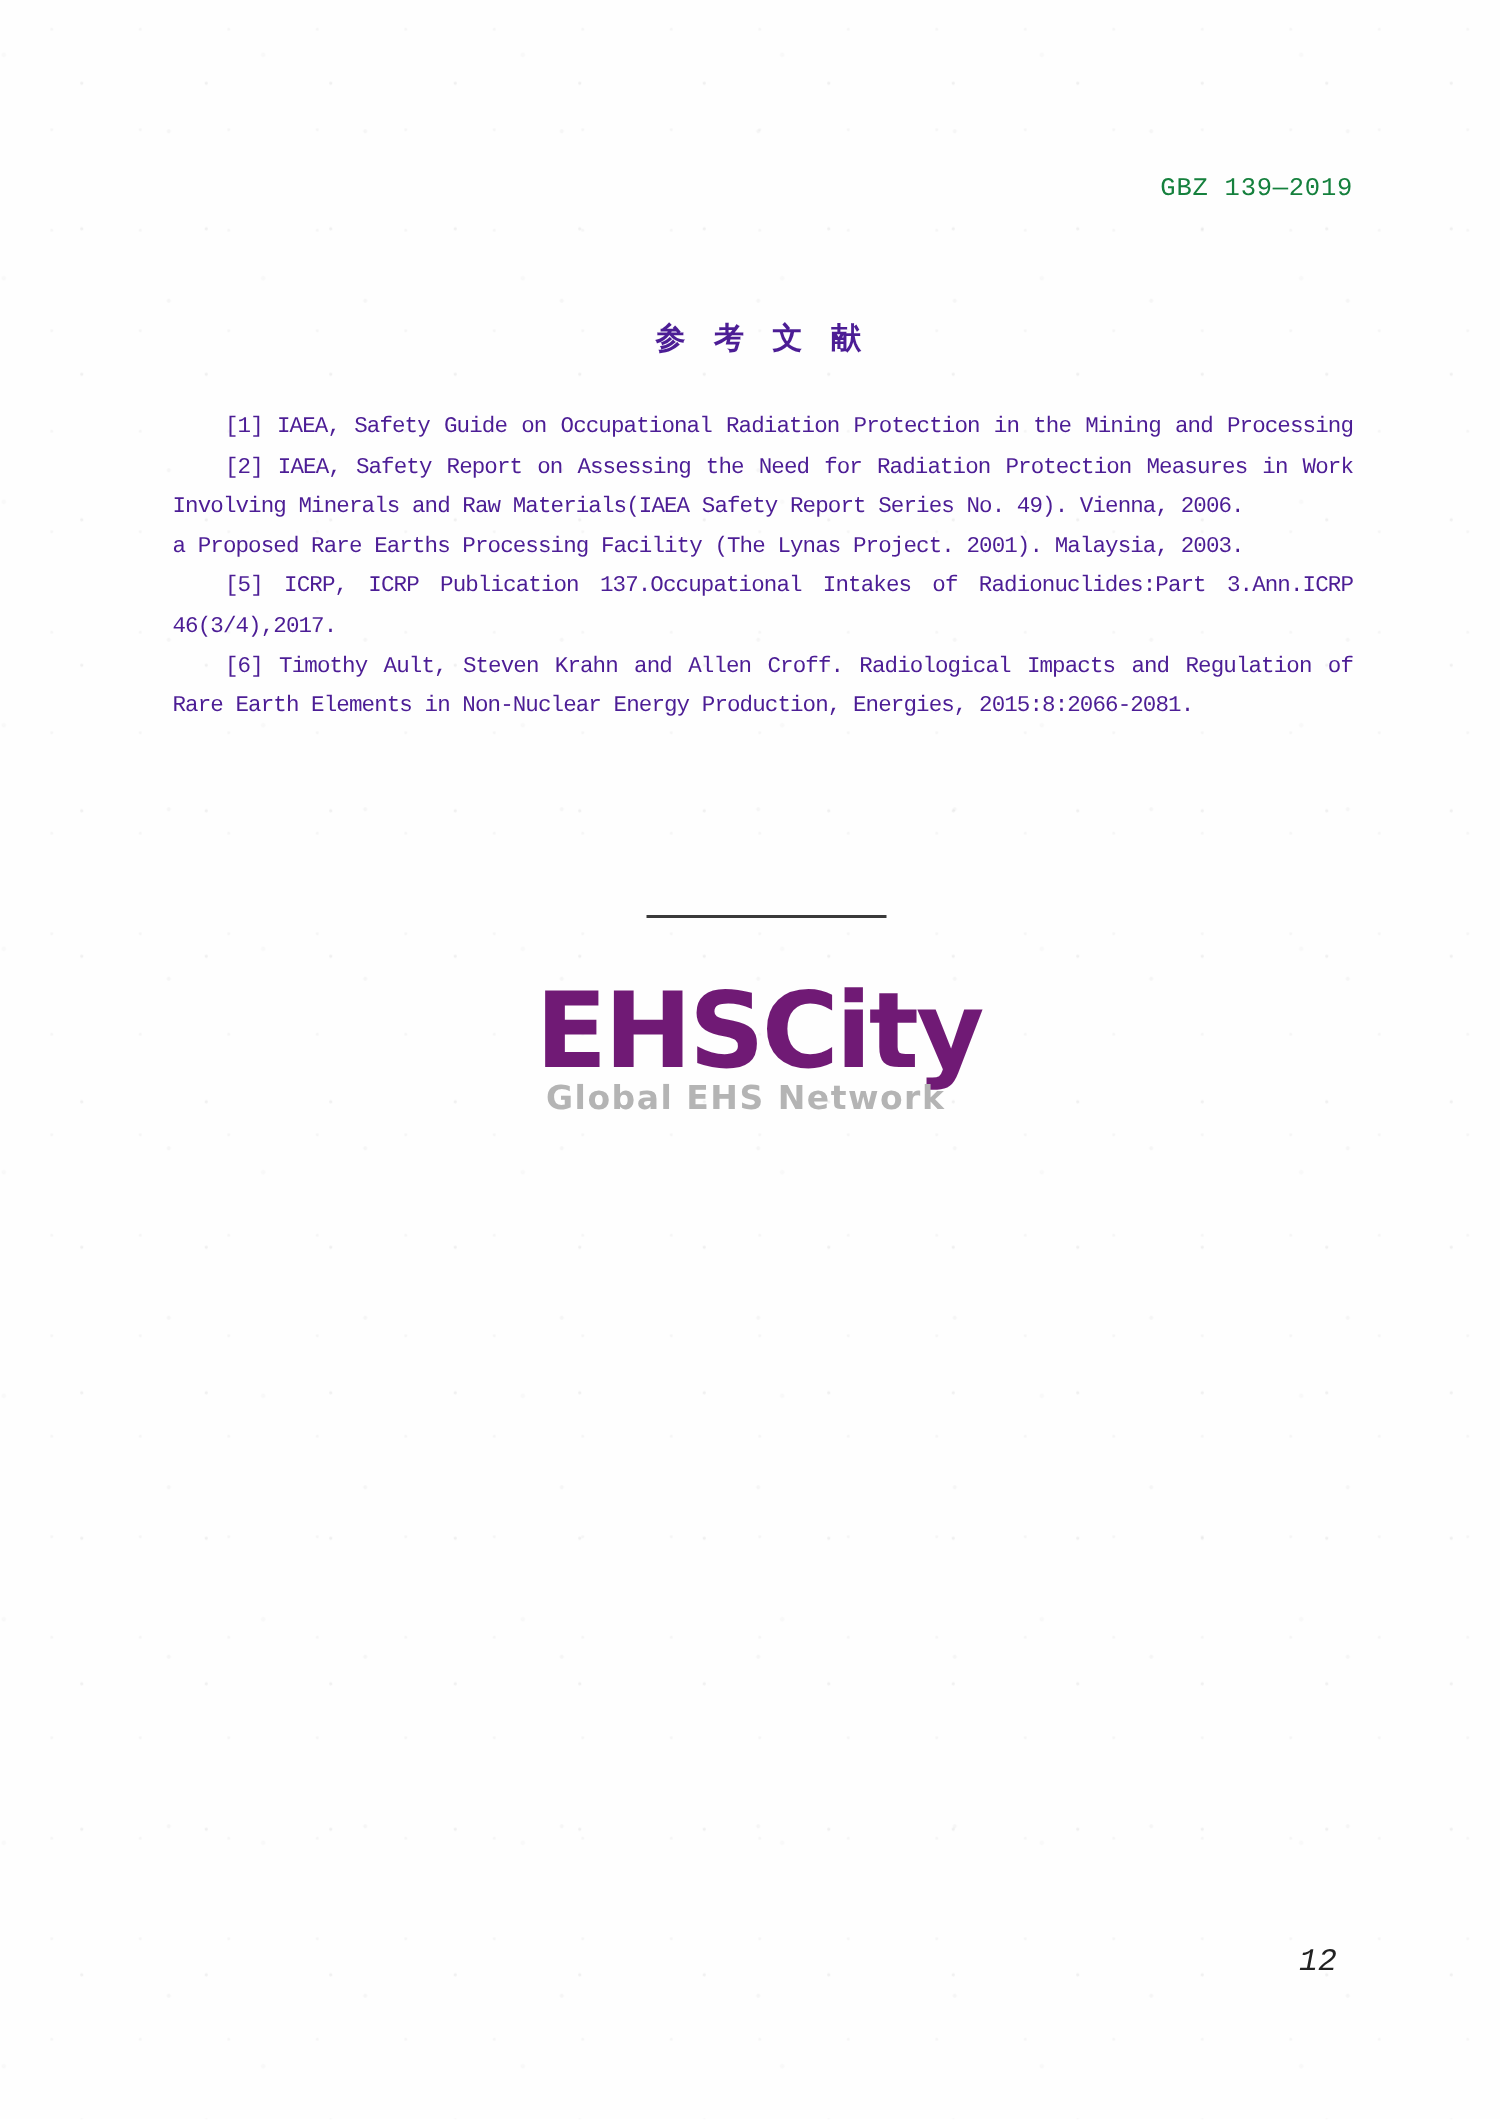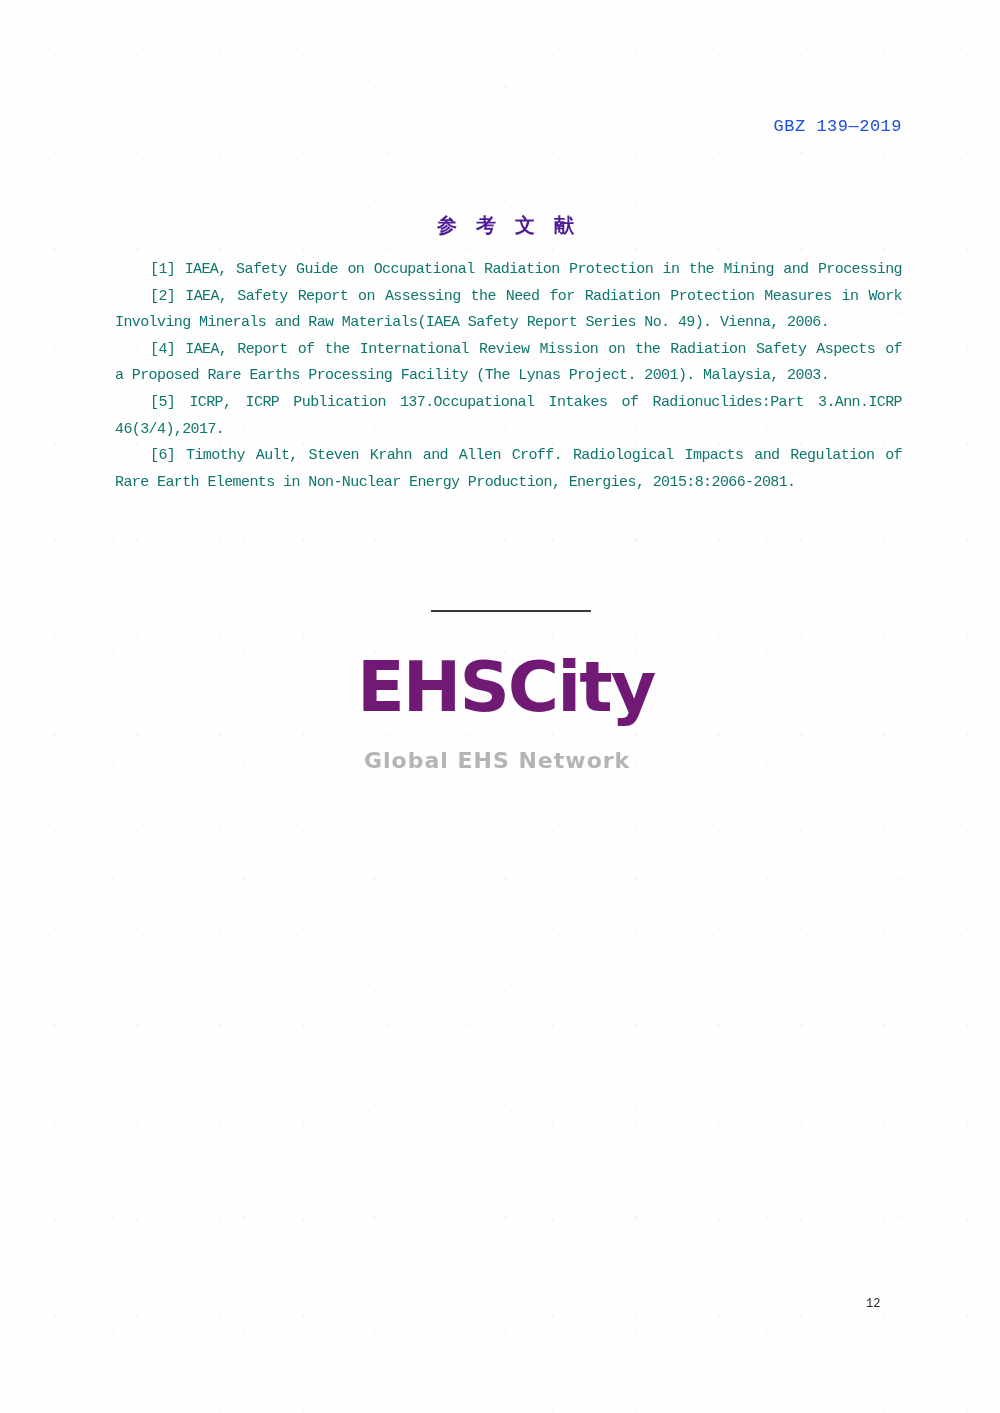--- a/index.html
+++ b/index.html
@@ -30,43 +30,43 @@
     background-position: 13px 7px, 47px 31px, 5px 53px, 89px 111px;
   }
   .doc-header {
     position: absolute;
     top: 117px;
     left: 115px;
     width: 787px;
     text-align: right;
     font-size: 17px;
     letter-spacing: 0.5px;
-    color: #1d4ed8;
+    color: #15803d;
   }
   .doc-title {
     position: absolute;
     top: 212px;
     left: 115px;
     width: 787px;
     text-align: center;
     font-family: "DejaVu Sans", "Liberation Sans", sans-serif;
     font-size: 20px;
     font-weight: bold;
     letter-spacing: 6px;
     color: #4c1d95;
   }
   .refs {
     position: absolute;
-    top: 257px;
+    top: 272px;
     left: 115px;
     width: 787px;
     font-size: 15px;
     letter-spacing: -0.6px;
     line-height: 26.6px;
-    color: #0f766e;
+    color: #4c1d95;
   }
   .ref-line {
     white-space: normal;
   }
   .ref-line.just {
     text-indent: 35px;
     text-align: justify;
     text-align-last: justify;
   }
   .divider {
@@ -83,35 +83,36 @@
     left: 357px;
     font-family: "DejaVu Sans", "Liberation Sans", sans-serif;
     font-size: 70px;
     font-weight: bold;
     letter-spacing: -2px;
     color: #cfe9d6;
     line-height: 1;
   }
   .wm-sub {
     position: absolute;
-    top: 750px;
+    top: 722px;
     left: 364px;
     font-family: "DejaVu Sans", "Liberation Sans", sans-serif;
     font-size: 22px;
     font-weight: bold;
     letter-spacing: 1px;
     color: #b4b4b4;
     line-height: 1;
   }
   .page-num {
     position: absolute;
     top: 1297px;
     left: 866px;
-    font-size: 12px;
+    font-size: 21px;
     color: #222;
+    font-style: italic;
   }
 </style>
 </head>
 <body>
 
 <div class="page">
   <div class="speckle"></div>
 
   <div class="doc-header">GBZ 139—2019</div>
 
@@ -121,21 +122,20 @@
     <div>
       <div class="ref-line just">[1] IAEA, Safety Guide on Occupational Radiation Protection in the Mining and Processing</div>
     </div>
     <div>
       <div class="ref-line just">[2] IAEA, Safety Report on Assessing the Need for Radiation Protection Measures in Work</div>
       <div class="ref-line">Involving Minerals and Raw Materials(IAEA Safety Report Series No. 49). Vienna, 2006.</div>
     </div>
     <div>
     </div>
     <div>
-      <div class="ref-line just">[4] IAEA, Report of the International Review Mission on the Radiation Safety Aspects of</div>
       <div class="ref-line">a Proposed Rare Earths Processing Facility (The Lynas Project. 2001). Malaysia, 2003.</div>
     </div>
     <div>
       <div class="ref-line just">[5] ICRP, ICRP Publication 137.Occupational Intakes of Radionuclides:Part 3.Ann.ICRP</div>
       <div class="ref-line">46(3/4),2017.</div>
     </div>
     <div>
       <div class="ref-line just">[6] Timothy Ault, Steven Krahn and Allen Croff. Radiological Impacts and Regulation of</div>
       <div class="ref-line">Rare Earth Elements in Non-Nuclear Energy Production, Energies, 2015:8:2066-2081.</div>
     </div>

